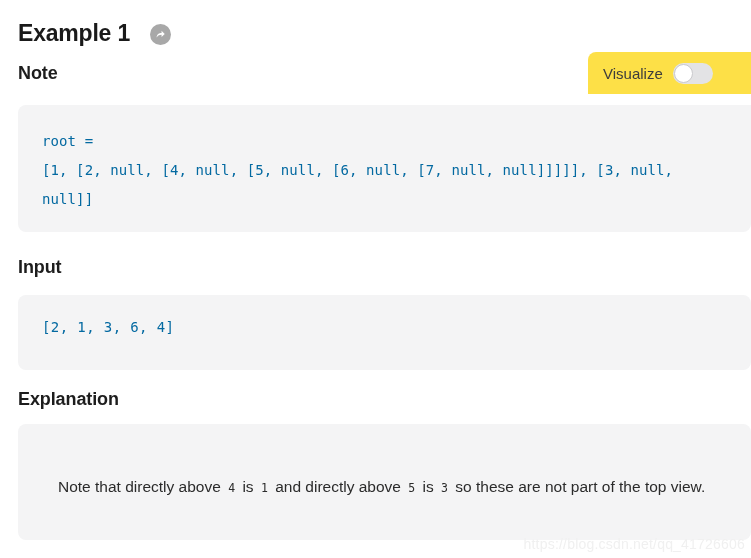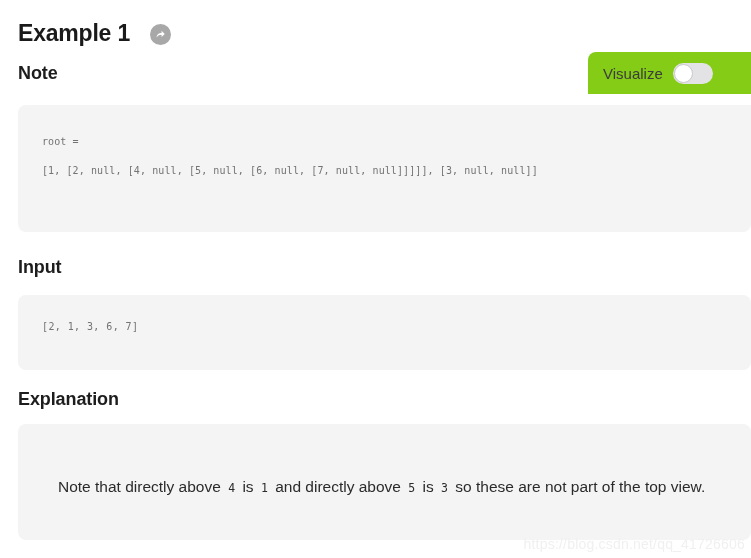--- a/index.html
+++ b/index.html
@@ -52,21 +52,21 @@
   }
   .share-icon svg { display: block; }
 
   
   .visualize-panel {
     position: absolute;
     left: 588px;
     top: 52px;
     width: 163px;
     height: 42px;
-    background: #84cc16;
+    background: #fde047;
     border-top-left-radius: 8px;
     display: flex;
     align-items: center;
     justify-content: flex-start;
     padding-left: 15px;
     box-sizing: border-box;
     gap: 10px;
   }
   .visualize-label {
     font-size: 15px;
@@ -128,23 +128,23 @@
     padding: 22px 24px;
   }
   #panel-explanation {
     top: 424px;
     height: 116px;
     padding: 30px 24px;
   }
 
   .code {
     font-family: "DejaVu Sans Mono", "Liberation Mono", monospace;
-    font-size: 10px;
+    font-size: 14px;
     line-height: 29px;
-    color: #737373;
+    color: #0369a1;
     white-space: pre-wrap;
     word-break: break-word;
     margin: 0;
   }
   #panel-output .code {
     line-height: 20px;
     letter-spacing: 0.4px;
   }
   #panel-input .code {
     letter-spacing: 0.1px;
@@ -197,21 +197,21 @@
   </div>
 
   <div class="section-label" id="label-input">Note</div>
   <div class="panel" id="panel-input">
     <pre class="code">root =
 [1, [2, null, [4, null, [5, null, [6, null, [7, null, null]]]]], [3, null, null]]</pre>
   </div>
 
   <div class="section-label" id="label-output">Input</div>
   <div class="panel" id="panel-output">
-    <pre class="code">[2, 1, 3, 6, 7]</pre>
+    <pre class="code">[2, 1, 3, 6, 4]</pre>
   </div>
 
   <div class="section-label" id="label-explanation">Explanation</div>
   <div class="panel" id="panel-explanation">
     <p class="prose">
       <span>Note that directly above</span>
       <code>4</code>
       <span>is</span>
       <code>1</code>
       <span>and directly above</span>

